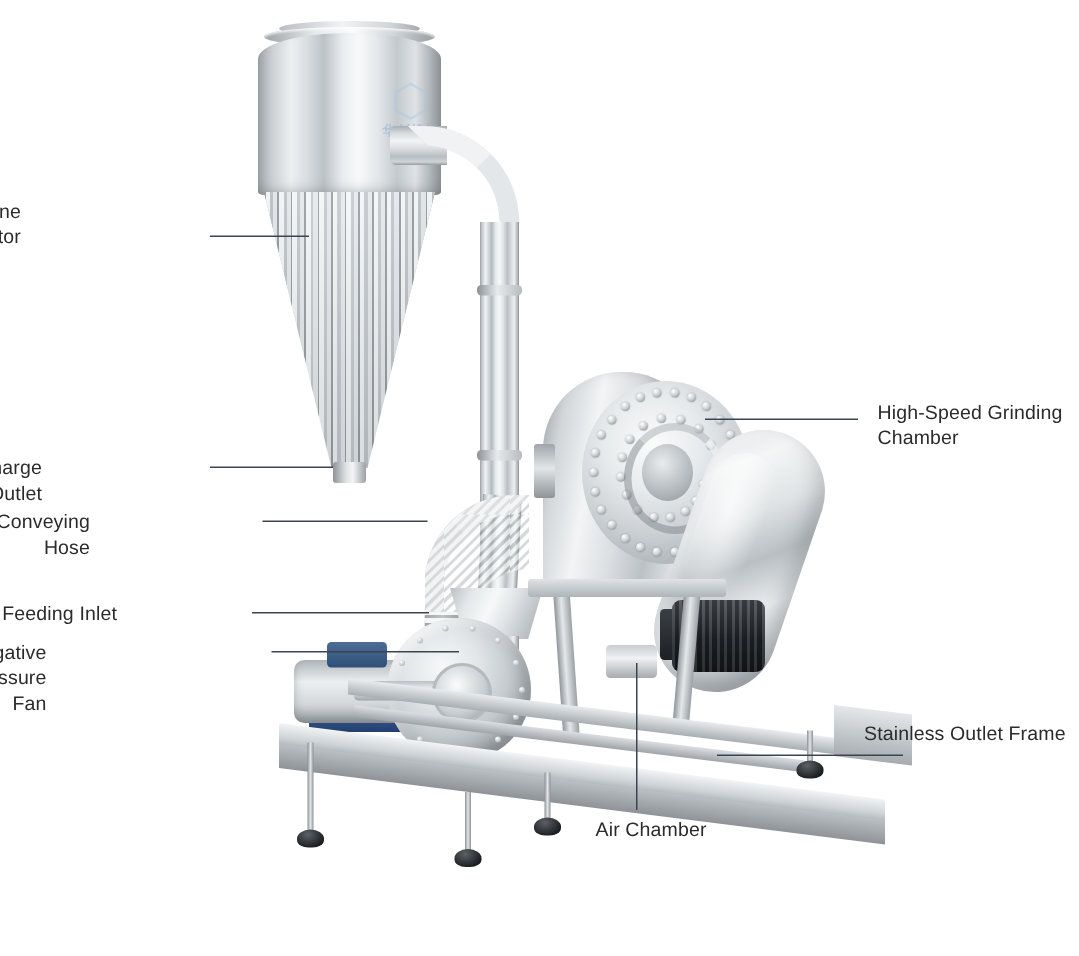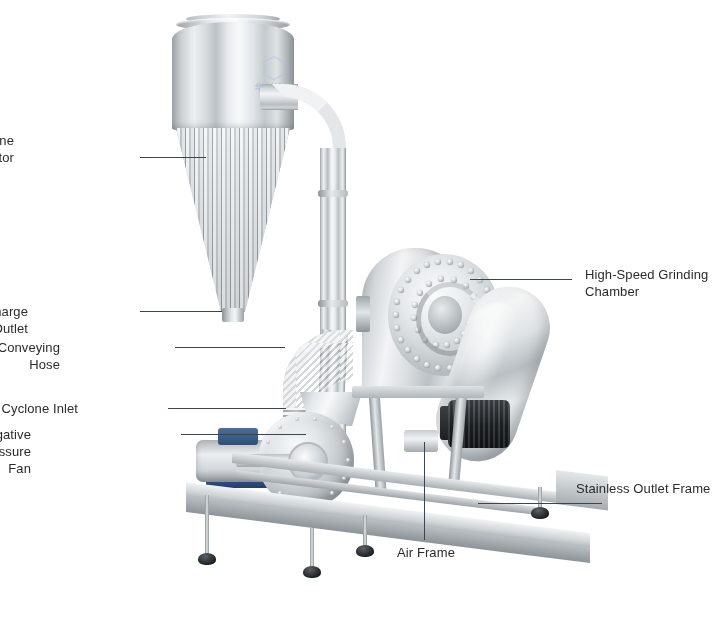--- a/index.html
+++ b/index.html
@@ -451,26 +451,26 @@
       </div>
   </div>
 
   <div id="annotation-layer">
       <div class="label right-align" style="right: 705px; top: 132px;">Cyclone Separator</div>
       <div class="leader" style="background: rgb(59, 68, 80); left: 140px; top: 157px; width: 66px;"></div>
       <div class="label right-align" style="right: 691px; top: 303px;">Discharge Outlet</div>
       <div class="leader" style="background: rgb(59, 68, 80); left: 140px; top: 311px; width: 82px;"></div>
       <div class="label right-align" style="right: 659px; top: 339px;">Conveying Hose</div>
       <div class="leader" style="background: rgb(59, 68, 80); left: 175px; top: 347px; width: 110px;"></div>
-      <div class="label right-align" style="right: 641px; top: 400px;">Cyclone Inlet</div>
+      <div class="label right-align" style="right: 641px; top: 400px;">Feeding Inlet</div>
       <div class="leader" style="background: rgb(59, 68, 80); left: 168px; top: 408px; width: 118px;"></div>
       <div class="label right-align" style="right: 688px; top: 426px;">Negative Pressure Fan</div>
       <div class="leader" style="background: rgb(59, 68, 80); left: 181px; top: 434px; width: 125px;"></div>
       <div class="label" style="left: 585px; top: 266px;">High-Speed Grinding
 Chamber</div>
       <div class="leader" style="background: rgb(59, 68, 80); left: 470px; top: 279px; width: 102px;"></div>
       <div class="label" style="left: 576px; top: 480px;">Stainless Outlet Frame</div>
       <div class="leader" style="background: rgb(59, 68, 80); left: 478px; top: 503px; width: 124px;"></div>
-      <div class="label" style="left: 397px; top: 544px;">Air Frame</div>
+      <div class="label" style="left: 397px; top: 544px;">Air Chamber</div>
       <div class="leader" style="background: rgb(59, 68, 80); left: 424px; top: 442px; width: 1.4px; height: 98px;"></div>
     </div>
 
 </div>
 
 </body></html>

